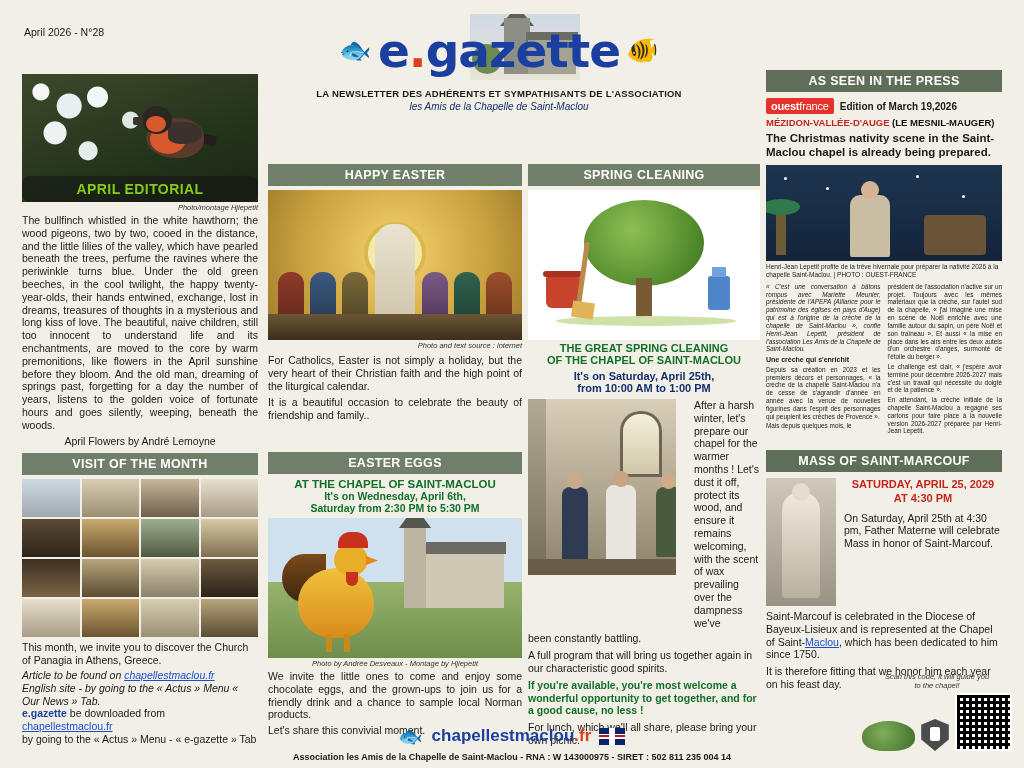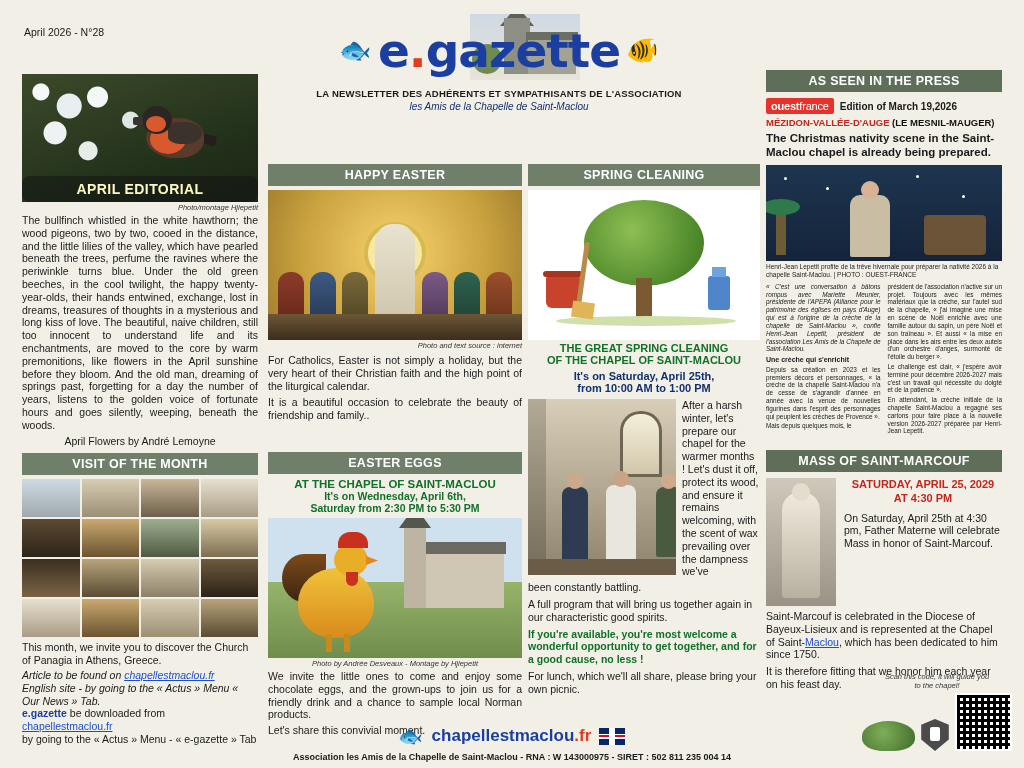--- a/index.html
+++ b/index.html
@@ -76,21 +76,21 @@
   .bird{position:absolute;right:46px;top:26px;width:74px;height:64px;}
   .bird .body{position:absolute;left:8px;top:18px;width:58px;height:40px;border-radius:50% 46% 44% 52%;background:#5a3a2a;}
   .bird .breast{position:absolute;left:12px;top:24px;width:36px;height:30px;border-radius:50%;background:#d9592f;}
   .bird .head{position:absolute;left:4px;top:6px;width:30px;height:28px;border-radius:50%;background:#2b2622;}
   .bird .cheek{position:absolute;left:8px;top:16px;width:20px;height:16px;border-radius:50%;background:#d9592f;}
   .bird .beak{position:absolute;left:-5px;top:17px;width:10px;height:8px;background:#3a3430;border-radius:2px 0 0 2px;}
   .bird .tail{position:absolute;left:56px;top:34px;width:22px;height:10px;background:#241f1c;transform:rotate(12deg);}
   .bird .wing{position:absolute;left:30px;top:22px;width:34px;height:22px;border-radius:40% 60% 60% 40%;background:#3a322b;}
   .editorial-band{
     position:absolute;left:0;bottom:0;width:236px;background:rgba(20,20,20,.55);
-    color:#fef9c3;font-weight:bold;font-size:14px;text-align:center;padding:5px 0;
+    color:#84cc16;font-weight:bold;font-size:14px;text-align:center;padding:5px 0;
     letter-spacing:.4px;
     border-radius:8px;
   }
 
   
   .mosaic{display:grid;grid-template-columns:repeat(4,1fr);grid-auto-rows:38px;gap:2px;width:236px;}
   .m{background:#8a8778;position:relative;overflow:hidden;}
   .m1{background:linear-gradient(#cfd9e3,#9fa9ad);}
   .m2{background:linear-gradient(#d8cdb4,#9b8f74);}
   .m3{background:linear-gradient(#c9b79a,#6d5f4b);}
@@ -356,21 +356,21 @@
       <div class="bucket"></div>
         <div class="broom"></div>
         <div class="broomhead"></div>
         <div class="spray"></div>
     </div>
     <div class="center greenb" style="margin-top:2px;font-size:11px">THE GREAT SPRING CLEANING</div>
     <div class="center greenb" style="font-size:11px">OF THE CHAPEL OF SAINT-MACLOU</div>
     <div class="center bold" style="margin-top:4px;font-size:11px;color:#11306e">It's on Saturday, April 25th,</div>
     <div class="center bold" style="font-size:11px;color:#11306e">from 10:00 AM to 1:00 PM</div>
 
-    <div style="display:flex;gap:6px;margin-top:5px">
+    <div style="display:flex;gap:18px;margin-top:5px">
       <div class="chapel-photo" style="width:148px;flex:0 0 148px;height:176px">
         <div class="wall"></div>
           <div class="win"></div>
         <div class="p1"></div>
           <div class="p2"></div>
           <div class="p3"></div>
           <div class="floor"></div>
       </div>
       <div class="body-text" style="text-align:left">After a harsh winter, let's prepare our chapel for the warmer months ! Let's dust it off, protect its wood, and ensure it remains welcoming, with the scent of wax prevailing over the dampness we've</div>
     </div>

